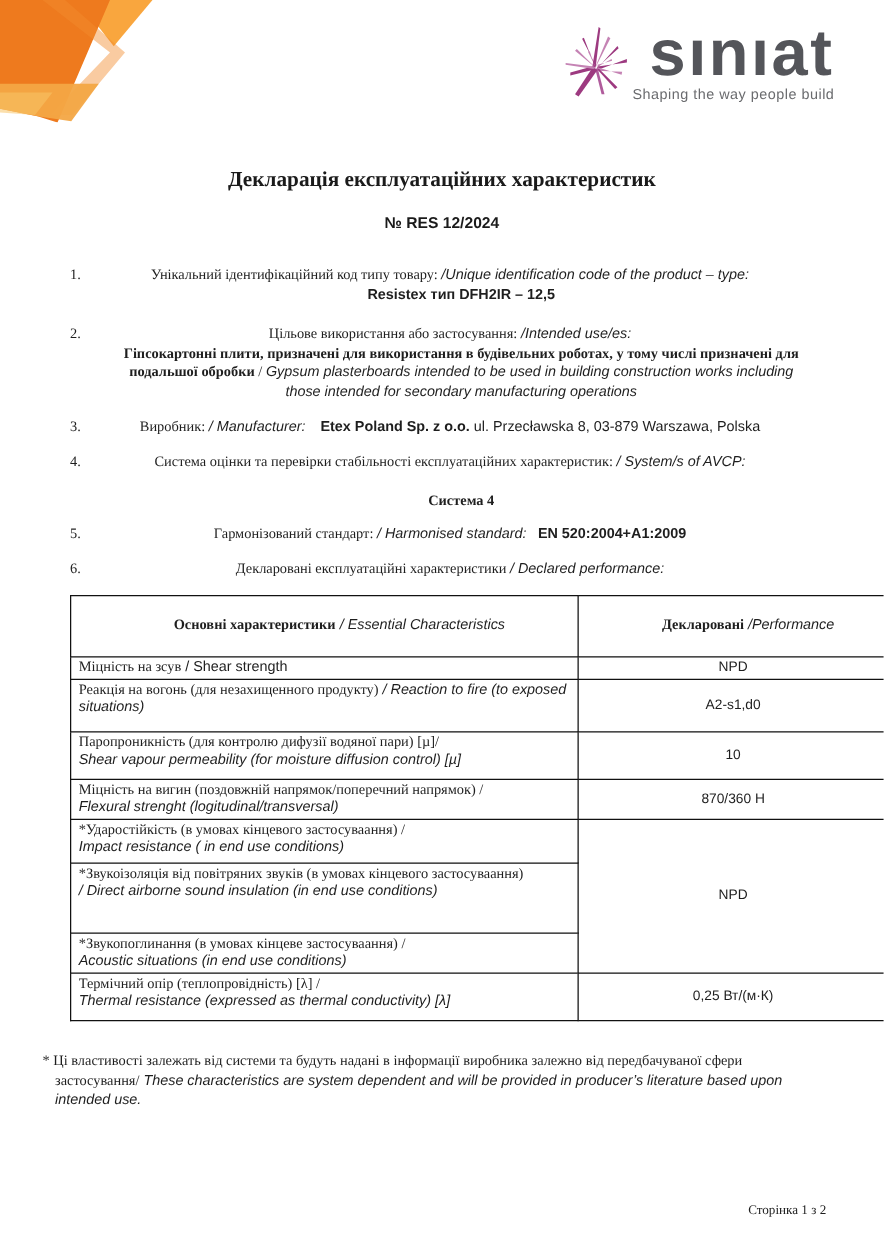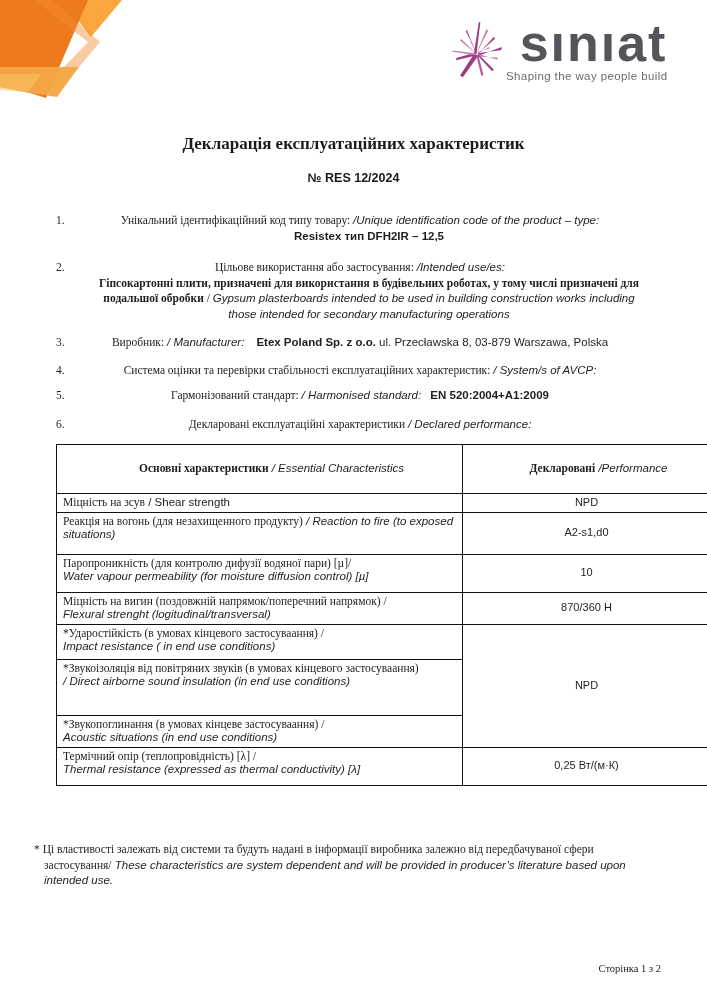--- a/index.html
+++ b/index.html
@@ -132,20 +132,21 @@
       <span class="num">3.</span>
       <div class="body">
         <span class="uk">Виробник: </span><span class="en">/ Manufacturer:</span><span class="bold-sans ml12">Etex Poland Sp. z o.o.</span><span class="plain-sans"> ul. Przecławska 8, 03-879 Warszawa, Polska</span>
       </div>
     </div>
 
     <div class="item mb10">
       <span class="num">4.</span>
       <div class="body">
         <span class="uk">Система оцінки та перевірки стабільності експлуатаційних характеристик: </span><span class="en">/ System/s of AVCP:</span>
+        <div class="indent bold-serif sys-val">Система 4</div>
       </div>
     </div>
 
     <div class="item mb13">
       <span class="num">5.</span>
       <div class="body">
         <span class="uk">Гармонізований стандарт: </span><span class="en">/ Harmonised standard: </span><span class="bold-sans ml6">EN 520:2004+A1:2009</span>
       </div>
     </div>
 
@@ -174,21 +175,21 @@
       </tr>
       <tr class="r1">
         <td class="c1">
           <span class="uk">Реакція на вогонь (для незахищенного продукту)</span><span class="en"> / Reaction to fire (to exposed situations)</span>
         </td>
         <td class="c2">A2-s1,d0</td>
       </tr>
       <tr class="r2">
         <td class="c1">
           <span class="uk blk">Паропроникність (для контролю дифузії водяної пари)  [µ]/</span>
-              <span class="en blk">Water vapour permeability (for moisture diffusion control) [µ]</span>
+              <span class="en blk">Shear vapour permeability (for moisture diffusion control) [µ]</span>
         </td>
         <td class="c2">10</td>
       </tr>
       <tr class="r3">
         <td class="c1">
           <span class="uk blk">Міцність на вигин (поздовжній напрямок/поперечний напрямок)  /</span>
               <span class="en blk">Flexural strenght (logitudinal/transversal)</span>
         </td>
         <td class="c2">870/360 Н</td>
       </tr>

